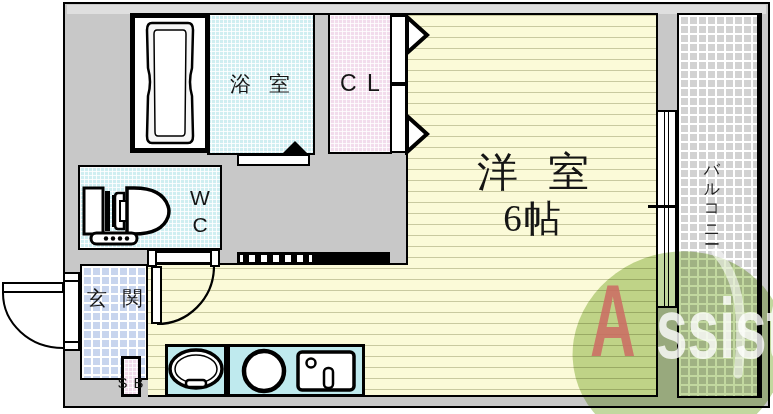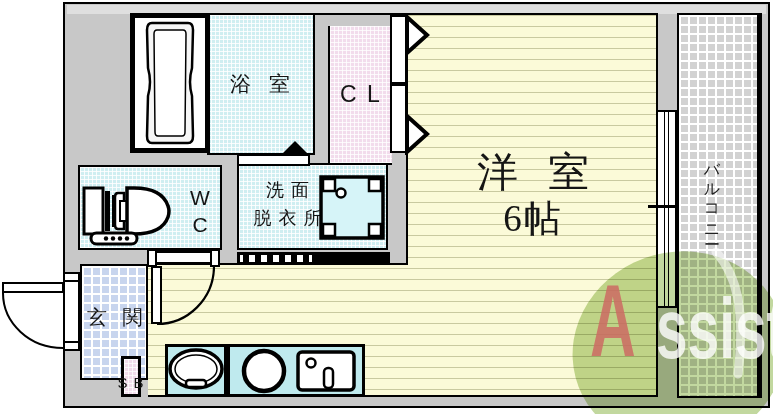--- a/index.html
+++ b/index.html
@@ -44,40 +44,40 @@
     background-size:9px 9px;
   }
   .floorpat{
     background-color:var(--floor-yellow);
     background-image:linear-gradient(var(--floor-line) 1px,transparent 1px);
     background-size:100% 11px;
   }
   .blackline{background:#000;}
   
   .room-bathroom{left:207px; top:15px; width:106px; height:138px; border-right:2px solid #000; border-bottom:2px solid #000; display:flex; align-items:center; justify-content:center;}
-  .room-closet{left:328px; top:26px; width:62px; height:137px; border-left:2px solid #000; border-bottom:2px solid #000; display:flex; align-items:center; justify-content:center;}
+  .room-closet{left:328px; top:15px; width:62px; height:137px; border-left:2px solid #000; border-bottom:2px solid #000; display:flex; align-items:center; justify-content:center;}
   .room-main{left:408px; top:15px; width:250px; height:382px; border-right:2px solid #000; border-bottom:2px solid #000; box-sizing:border-box;}
   .room-corridor{left:148px; top:265px; width:260px; height:132px; border-bottom:2px solid #000; box-sizing:border-box; background-position:0 -8px;}
   .room-wc{left:78px; top:165px; width:144px; height:85px; border:2px solid #000; box-sizing:border-box;}
   .room-washroom{left:237px; top:163px; width:151px; height:87px; border:2px solid #000; box-sizing:border-box;}
   .room-entrance{left:80px; top:264px; width:68px; height:116px; border:2px solid #000; box-sizing:border-box;}
   .room-balcony{left:677px; top:13px; width:85px; height:385px; border:2px solid #000; border-right:5px solid #000; box-sizing:border-box;}
   .shoe-box{left:121px; top:356px; width:20px; height:41px; border:3px solid #000; box-sizing:border-box; display:flex; align-items:flex-end; justify-content:center;}
   .washer-box{left:165px; top:344px; width:62px; height:53px; border:3px solid #000; box-sizing:border-box; background:var(--fixture-cyan);}
   .kitchen-box{left:227px; top:344px; width:138px; height:53px; border:3px solid #000; box-sizing:border-box; background:var(--fixture-cyan);}
   
   .lbl{color:#151515; font-weight:500; white-space:nowrap;}
   .lbl-bath{font-size:21px; letter-spacing:6px; text-indent:6px;}
   .lbl-cl{font-size:23px; letter-spacing:2px;}
   .lbl-main{left:408px; top:148px; width:250px; text-align:center; line-height:1.2;font-family:Liberation Serif, serif;}
   .lbl-main .l1{font-size:41px; letter-spacing:10px; text-indent:10px; font-weight:500;}
   .lbl-main .l2{font-size:37px; letter-spacing:2px; font-weight:500; margin-top:0;}
   .lbl-wc{left:100px; top:17px; width:40px; text-align:center; font-size:21px; line-height:27px;}
   .lbl-wash{left:2px; top:11px; width:94px; text-align:center; font-size:18px; line-height:28px; letter-spacing:1px;}
-  .lbl-ent{left:0; top:38px; width:100%; text-align:center; font-size:20px; letter-spacing:5px; text-indent:5px;}
+  .lbl-ent{left:0; top:19px; width:100%; text-align:center; font-size:20px; letter-spacing:5px; text-indent:5px;}
   .lbl-sb{font-size:15px; letter-spacing:1px; padding-bottom:3px;}
   .lbl-balcony{left:22px; top:136px; writing-mode:vertical-rl; font-size:16px; letter-spacing:3px; color:#222;}
   
   .bathtub{left:130px; top:13px; width:80px; height:140px; background:#fff; border:5px solid #000; box-sizing:border-box;}
   .window{left:656px; top:110px; width:21px; height:198px; box-sizing:border-box; border:2px solid #000;
     background:linear-gradient(90deg,#fff 6px,#000 6px 7px,#fff 7px 10px,#000 10px 11px,#fff 11px);}
   .window-tick{left:648px; top:205px; width:37px; height:3px; background:#000;}
   .cl-door-panel{width:17px; height:69px; background:#fff; border:2px solid #000; box-sizing:border-box; left:390px;}
   .slide-door{left:237px; top:252px; width:153px; height:13px; background:#000;}
   .slide-door .slot{position:absolute; left:3px; top:3px; width:72px; height:7px; background:#fff;
@@ -157,34 +157,20 @@
       <rect x="38" y="17" width="7" height="20" fill="#fff" stroke="#000" stroke-width="2"></rect>
       <path d="M45 4 L52 4 Q80 4 86 22 Q88 27 86 33 Q80 50 52 50 L45 50 Z" fill="#fff" stroke="#000" stroke-width="3.5"></path>
       <rect x="9" y="49" width="46" height="11" rx="5.5" fill="#fff" stroke="#000" stroke-width="3"></rect>
       <circle cx="24" cy="54.5" r="2.2" fill="#000"></circle>
         <circle cx="31" cy="54.5" r="2.2" fill="#000"></circle>
       <circle cx="38" cy="54.5" r="2.2" fill="#000"></circle>
         <circle cx="45" cy="54.5" r="2.2" fill="#000"></circle>
     </svg>
   </div>
 
-  <div class="abs room-washroom tile">
-    <div class="abs lbl lbl-wash">
-      <div>洗 面</div>
-      <div>脱 衣 所</div>
-    </div>
-    <svg class="abs" style="left:80px;top:10px;" width="66" height="65" viewBox="0 0 66 65">
-      <rect x="2" y="2" width="62" height="61" fill="#d6f4f8" stroke="#000" stroke-width="3.5"></rect>
-      <rect x="4" y="4" width="12" height="12" fill="#fff" stroke="#000" stroke-width="2.5"></rect>
-      <rect x="50" y="4" width="12" height="12" fill="#fff" stroke="#000" stroke-width="2.5"></rect>
-      <rect x="4" y="49" width="12" height="12" fill="#fff" stroke="#000" stroke-width="2.5"></rect>
-      <rect x="50" y="49" width="12" height="12" fill="#fff" stroke="#000" stroke-width="2.5"></rect>
-      <circle cx="22" cy="18" r="4.5" fill="#fff" stroke="#000" stroke-width="2.5"></circle>
-    </svg>
-  </div>
 
   <div class="abs" style="left:237px;top:154px;width:73px;height:12px;background:#fff;border:2px solid #000;box-sizing:border-box;"></div>
   <svg class="abs" style="left:279px;top:139px;" width="32" height="17" viewBox="0 0 32 17">
     <path d="M16 2 L29 15 L3 15 Z" fill="#000"></path>
   </svg>
 
   <div class="abs slide-door">
     <div class="slot"></div>
   </div>
   <div class="abs stub-line" style="left:220px;top:263px;width:17px;"></div>

